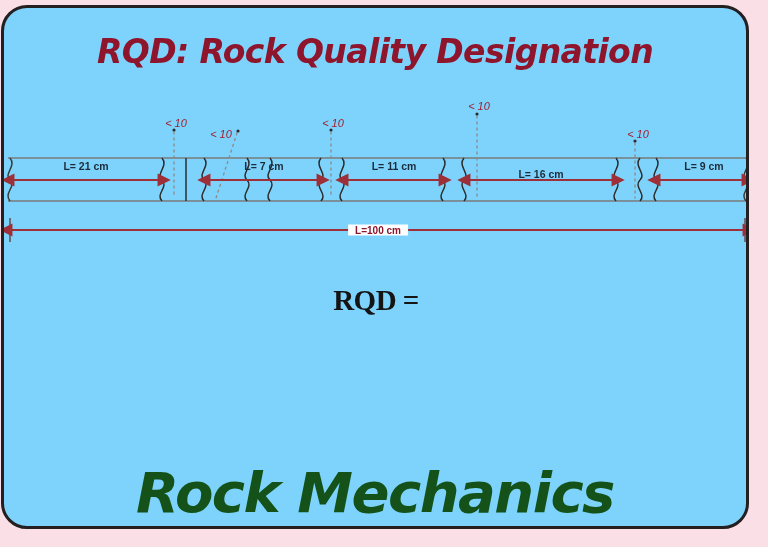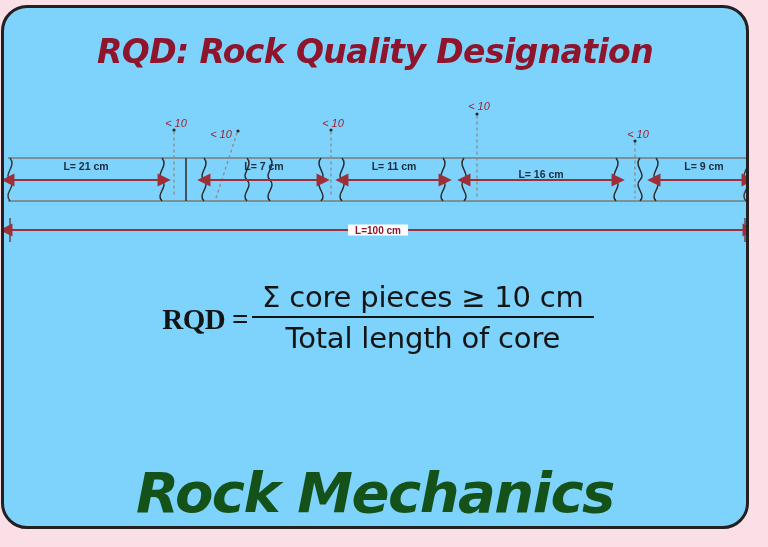--- a/index.html
+++ b/index.html
@@ -247,23 +247,18 @@
       <g stroke="#6b6b78" stroke-width="2">
         <line x1="6" y1="10" x2="6" y2="34"></line>
         <line x1="741" y1="10" x2="741" y2="34"></line>
       </g>
       <line x1="8" y1="22" x2="739" y2="22" stroke="#9e2f38" stroke-width="2.2" marker-start="url(#ahL2)" marker-end="url(#ahR2)"></line>
     </svg>
     <div class="total-label">L=100 cm</div>
 
     <div class="formula">
       <span class="formula-lhs">RQD =</span>
-      <span class="fraction">
-        <span class="numerator">Σ core pieces ≥ 10 cm</span>
-        <span class="frac-bar"></span>
-        <span class="denominator">Total length of core</span>
-      </span>
     </div>
 
     <div class="bottom-title">Rock Mechanics</div>
 
   </div>
 </div>
 
 </body></html>

